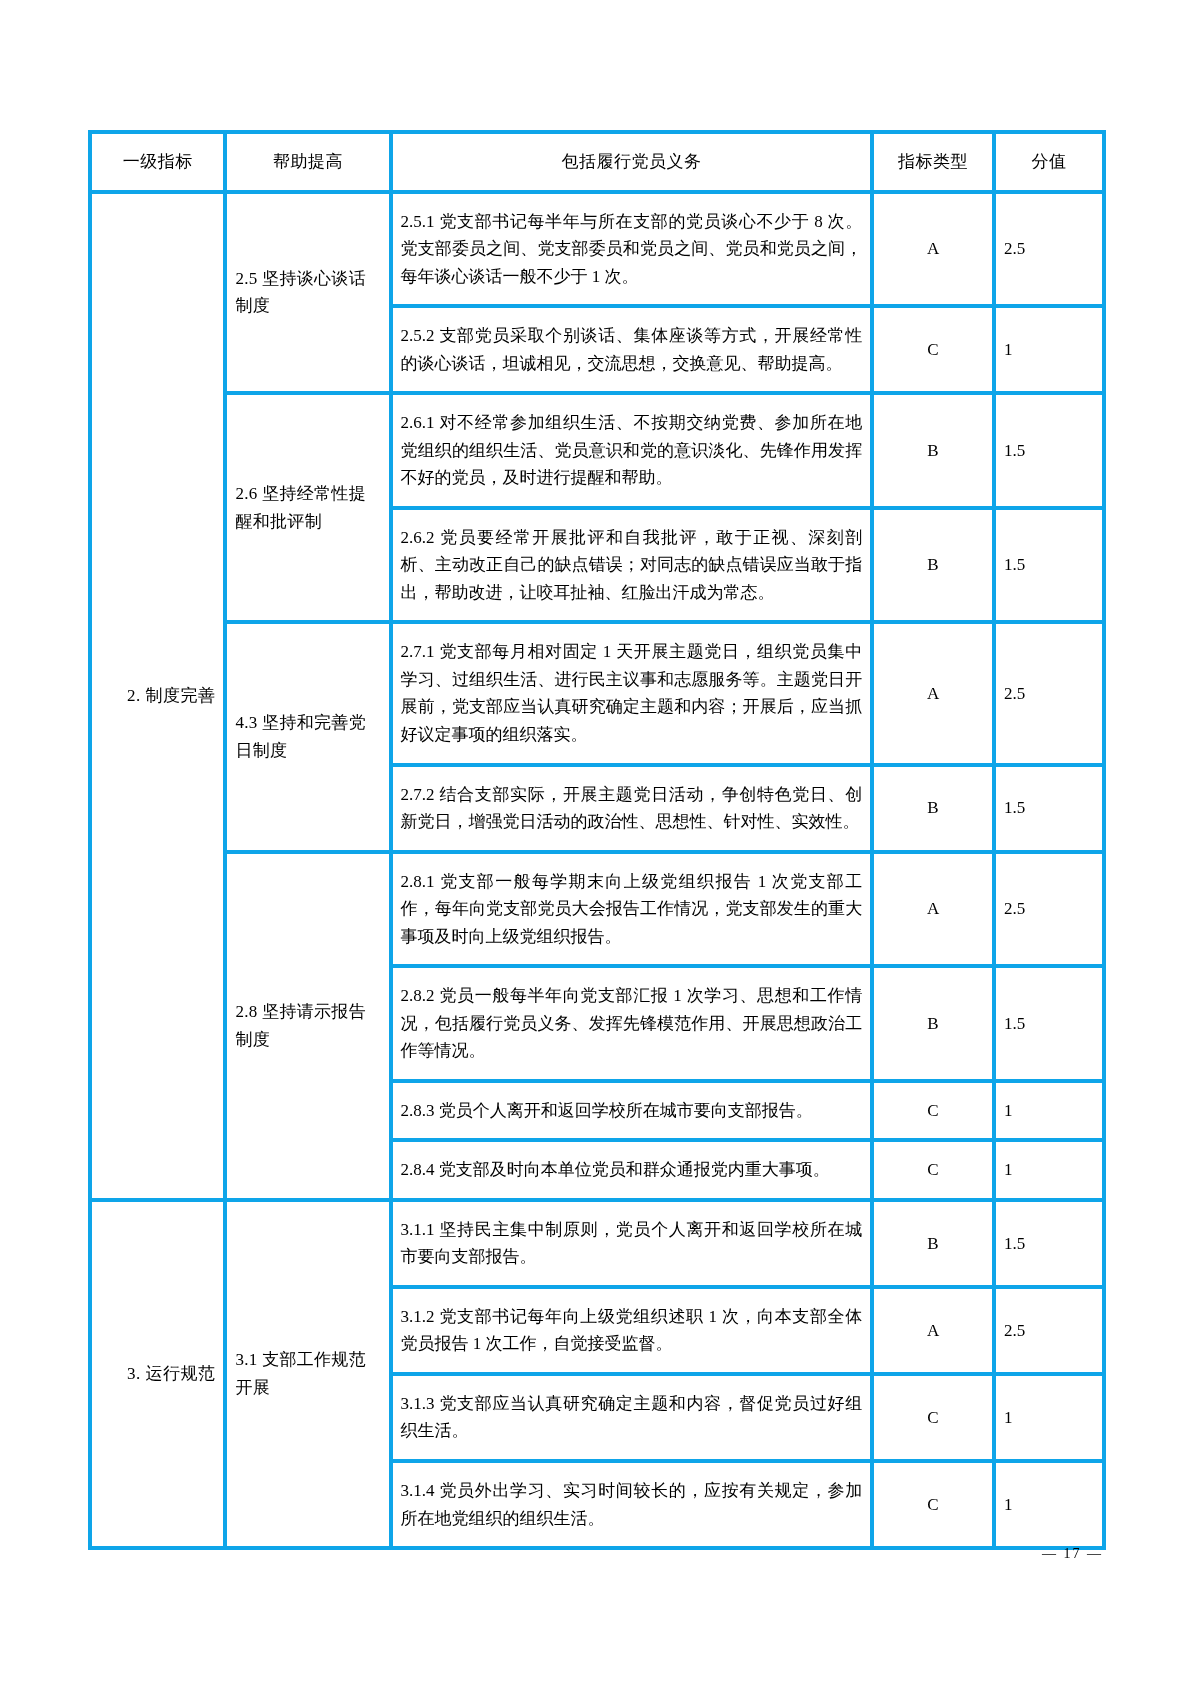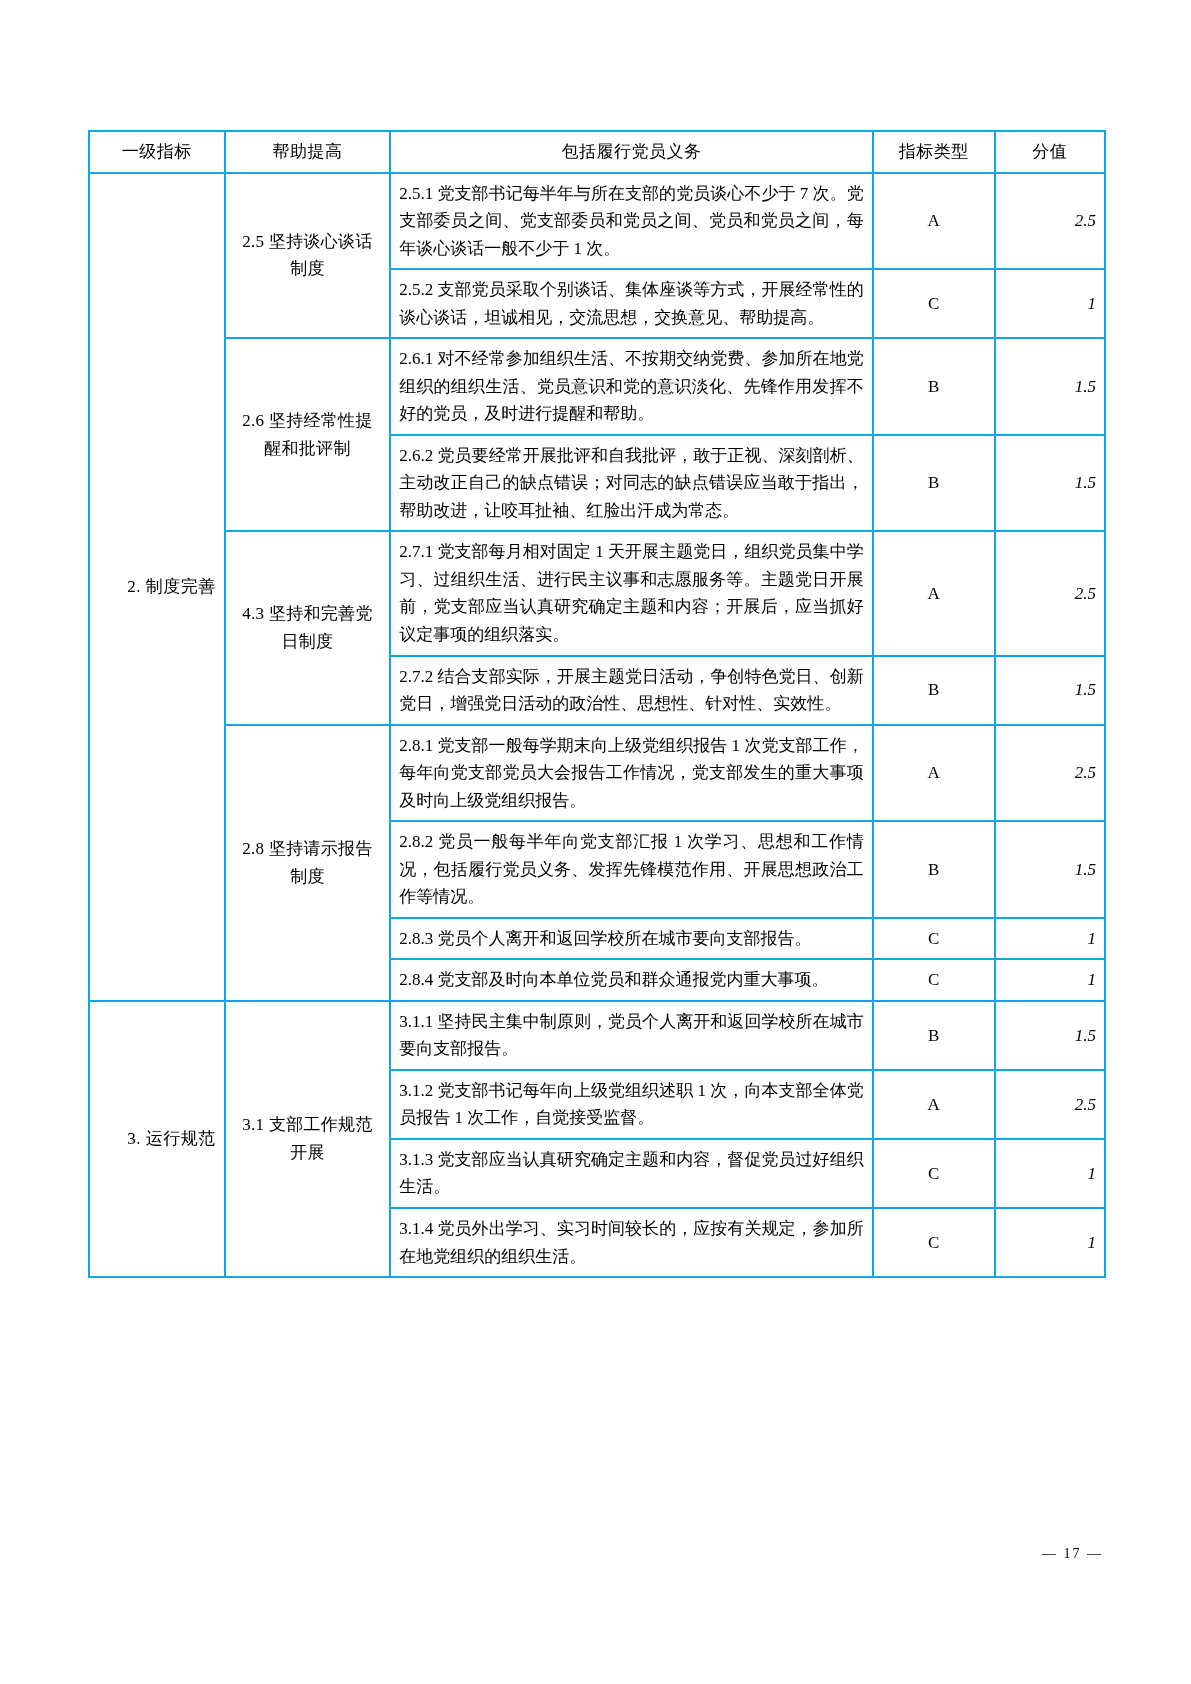--- a/index.html
+++ b/index.html
@@ -26,22 +26,22 @@
     left: 88px;
     top: 130px;
     width: 1018px;
   }
   table.main {
     border-collapse: collapse;
     width: 1018px;
     table-layout: fixed;
   }
   table.main td, table.main th {
-    border: 2px solid #0ea5e9;
-    padding: 6px 8px;
+    border: 4px solid #0ea5e9;
+    padding: 14px 8px;
     vertical-align: middle;
     font-weight: normal;
     font-size: 17px;
     line-height: 1.62;
   }
   th.hdr {
     text-align: center;
     font-size: 18px;
     font-weight: bold;
     padding: 12px 4px;
@@ -52,42 +52,40 @@
   col.c3 { width: 455px; }
   col.c4 { width: 115px; }
   col.c5 { width: 104px; }
 
   td.lvl1 {
     text-align: right;
     font-size: 18px;
     letter-spacing: 0.5px;
   }
   td.lvl2 {
-    text-align: center;
     font-size: 17px;
     line-height: 1.85;
     letter-spacing: 0.3px;
     padding-left: 12px;
     padding-right: 12px;
   }
   td.obs {
     text-align: justify;
     text-justify: inter-ideograph;
     font-size: 17px;
     line-height: 1.72;
     padding: 9px 12px 9px 12px;
   }
   td.type {
     text-align: center;
     font-size: 17px;
   }
   td.score {
-    text-align: right;
-    font-size: 17px;
-    font-style: italic;
+    text-align: left;
+    font-size: 17px;
   }
   .pagenum {
     position: absolute;
     right: 88px;
     bottom: 122px;
     font-size: 14px;
     letter-spacing: 2px;
   }
 </style>
 </head>
@@ -110,21 +108,21 @@
           <th class="hdr">帮助提高</th>
           <th class="hdr">包括履行党员义务</th>
           <th class="hdr">指标类型</th>
           <th class="hdr">分值</th>
         </tr>
       </thead>
       <tbody id="tbody">
       <tr>
             <td class="lvl1" rowspan="10">2. 制度完善</td>
             <td class="lvl2" rowspan="2">2.5 坚持谈心谈话制度</td>
-            <td class="obs">2.5.1 党支部书记每半年与所在支部的党员谈心不少于 7 次。党支部委员之间、党支部委员和党员之间、党员和党员之间，每年谈心谈话一般不少于 1 次。</td>
+            <td class="obs">2.5.1 党支部书记每半年与所在支部的党员谈心不少于 8 次。党支部委员之间、党支部委员和党员之间、党员和党员之间，每年谈心谈话一般不少于 1 次。</td>
             <td class="type">A</td>
             <td class="score">2.5</td>
           </tr>
           <tr>
             <td class="obs">2.5.2 支部党员采取个别谈话、集体座谈等方式，开展经常性的谈心谈话，坦诚相见，交流思想，交换意见、帮助提高。</td>
             <td class="type">C</td>
             <td class="score">1</td>
           </tr>
           <tr>
             <td class="lvl2" rowspan="2">2.6 坚持经常性提醒和批评制</td>

